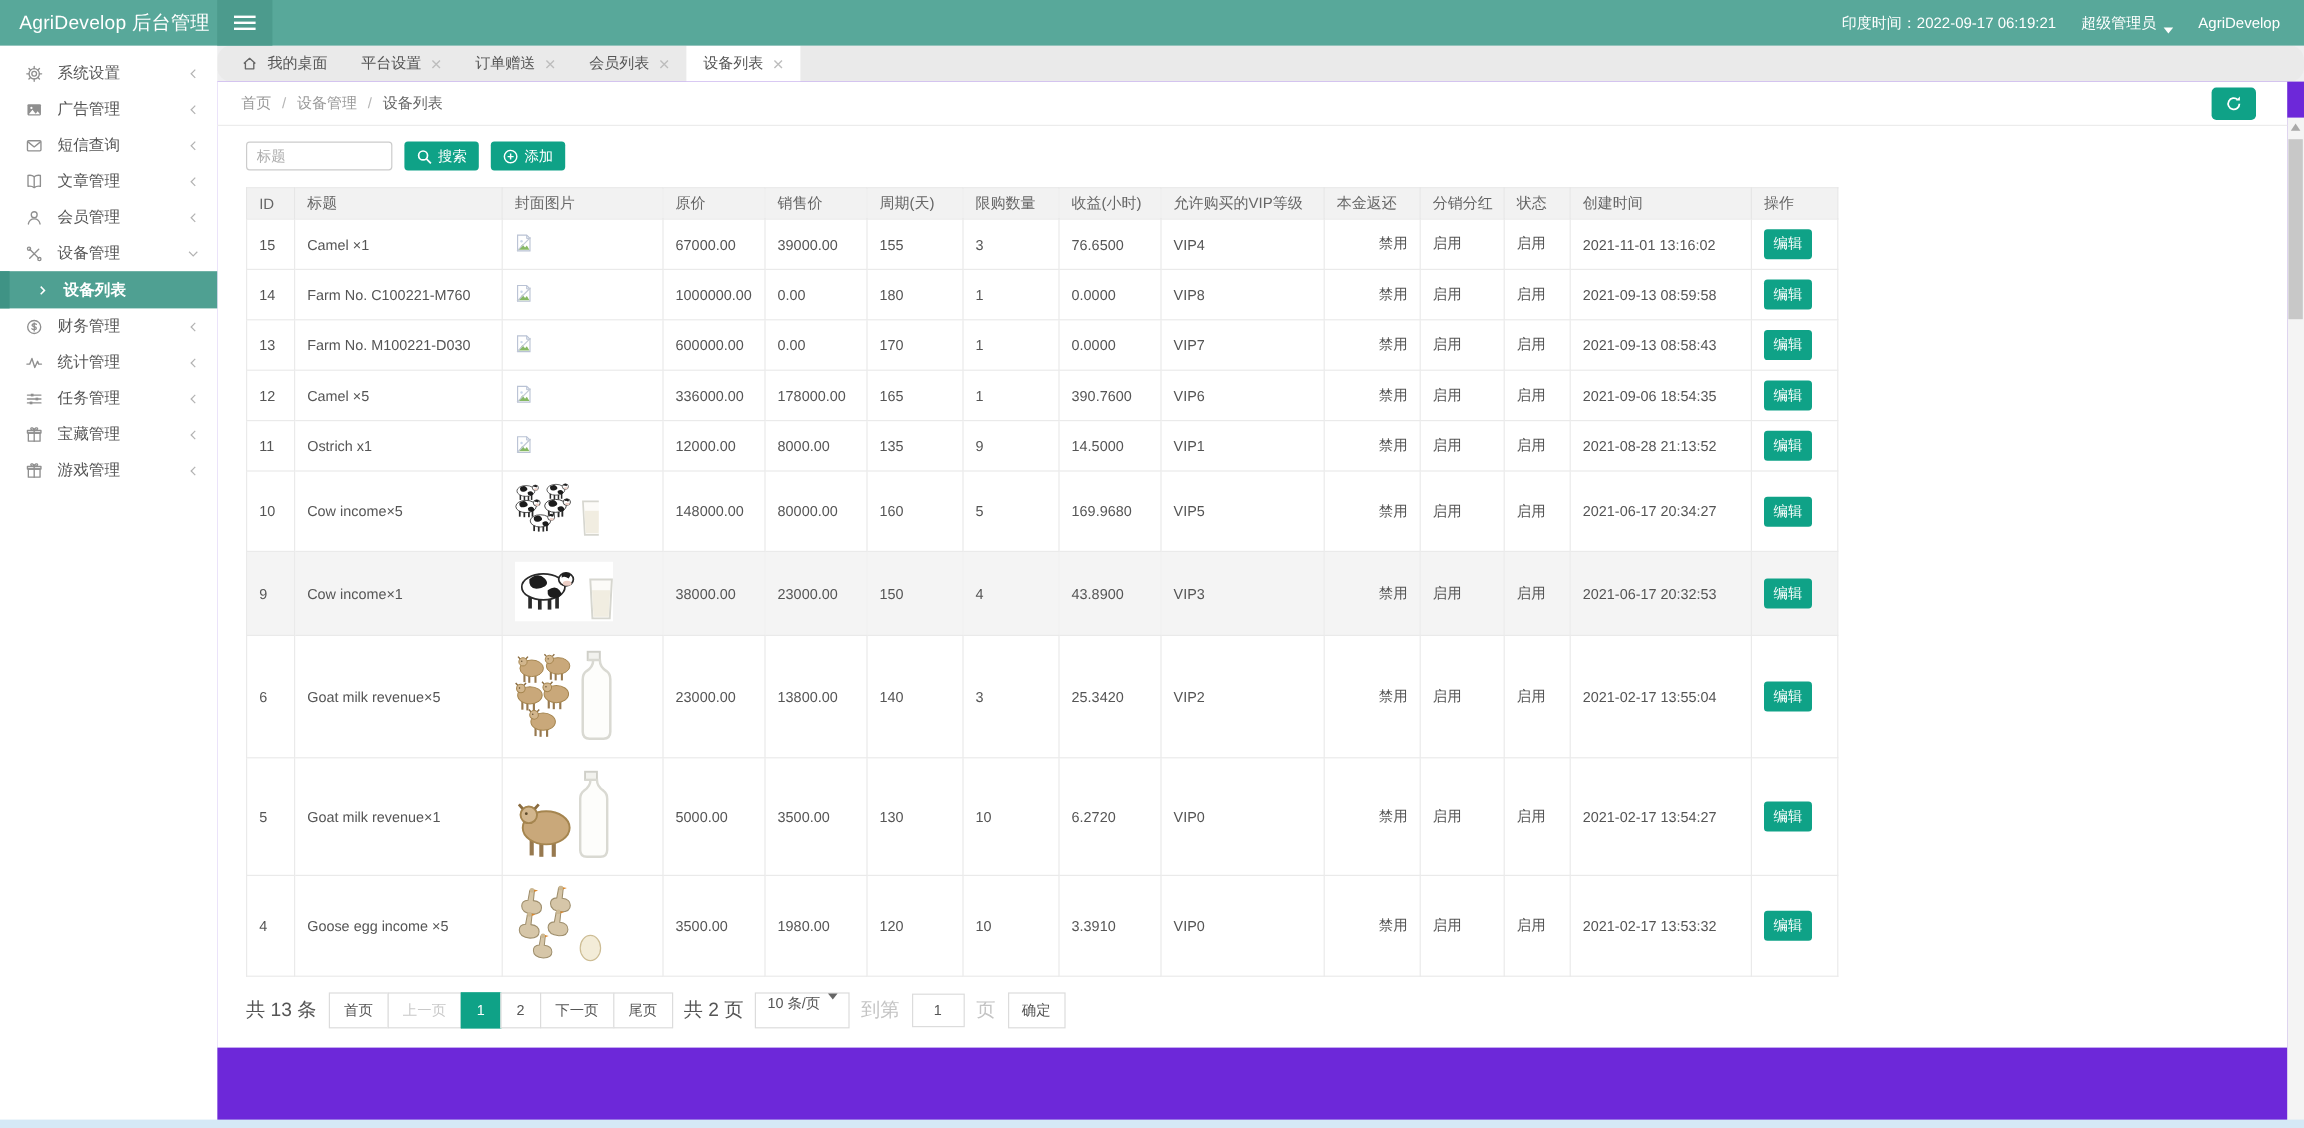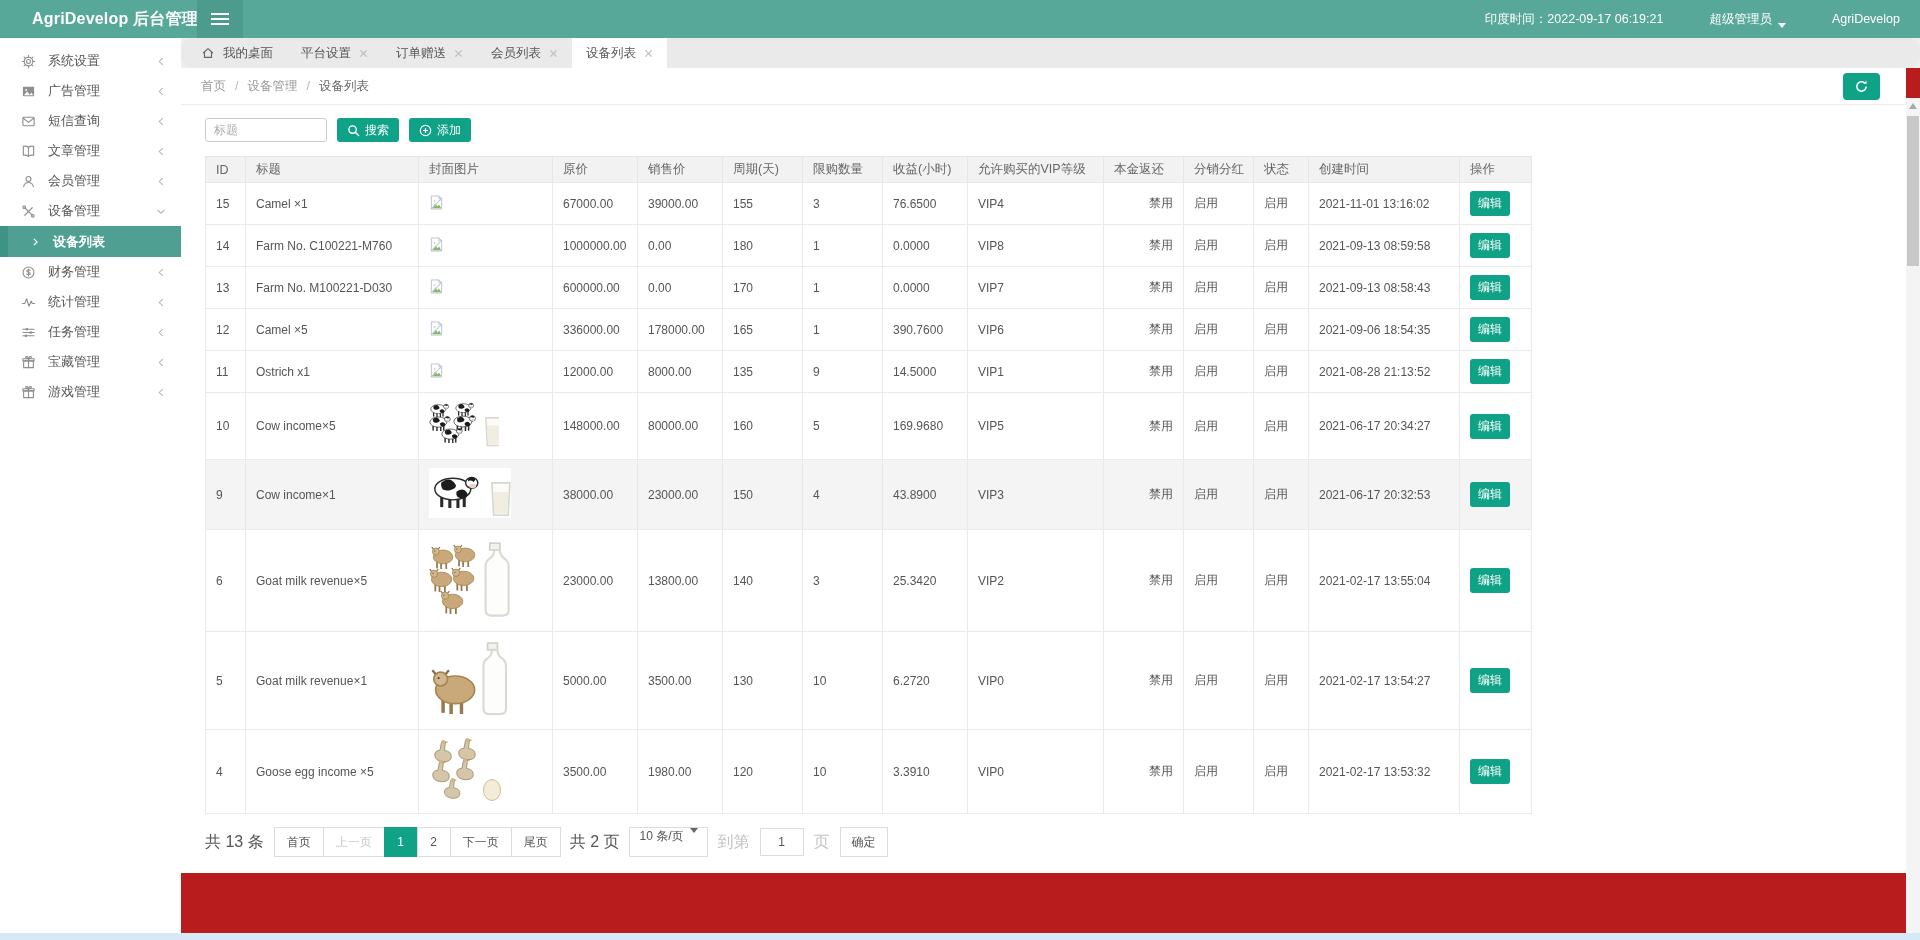--- a/index.html
+++ b/index.html
@@ -1,42 +1,42 @@
 <!DOCTYPE html>
 <html><head>
 <meta charset="utf-8">
 <style>
   * { margin:0; padding:0; box-sizing:border-box; }
   html,body { width:1920px; height:940px; overflow:hidden; }
   body { font-family:"Liberation Sans","DejaVu Sans",sans-serif; background:#EFEFF0; position:relative; font-size:12px; color:#555; }
 
   
   .app-header { position:absolute; top:0; left:0; right:0; height:38px; background:#58A89A; display:flex; align-items:center; color:#fff; z-index:6; }
-  .brand { width:181px; padding-left:16px; font-size:16px; font-weight:bold; letter-spacing:.2px; white-space:nowrap;margin-left:16px; }
+  .brand { width:181px; padding-left:16px; font-size:16px; font-weight:normal; letter-spacing:.2px; white-space:nowrap; }
   .hamburger { width:46px; height:38px; background:#4C9B8D; display:flex; align-items:center; justify-content:center; cursor:pointer; }
   .hb-lines { width:18px; height:12px; display:block; border-top:2px solid #fff; border-bottom:2px solid #fff; position:relative; }
   .hb-lines::after { content:""; position:absolute; left:0; right:0; top:3px; height:2px; background:#fff; }
-  .header-right { margin-left:auto; display:flex; align-items:center; gap:46px; padding-right:20px; font-size:12.5px; }
+  .header-right { margin-left:auto; display:flex; align-items:center; gap:21px; padding-right:20px; font-size:12.5px; }
   .role { display:inline-flex; align-items:flex-end; gap:6px; cursor:pointer; }
 
   
   .sidebar { position:absolute; top:38px; left:0; width:181px; bottom:0; background:#fff; z-index:5; }
   .sidebar nav { padding-top:8px; }
   .menu-item { height:30px; display:flex; align-items:center; padding:0 14px 0 20px; color:#555; font-size:13px; cursor:pointer; }
   .mi-icon { width:16px; height:16px; margin-right:12px; display:inline-flex; align-items:center; justify-content:center; }
   .mi-label { flex:1; }
   .mi-chev { display:inline-flex; }
   .submenu-item { height:31px; display:flex; align-items:center; gap:12px; background:#4FA092; border-left:8px solid #3F9385; color:#fff; font-size:13px; font-weight:bold; padding-left:22px; cursor:pointer; }
 
   
   .main { position:absolute; left:181px; top:38px; right:0; bottom:0; display:flex; flex-direction:column; }
   .tabbar { height:30px; background:#EAEAEA; display:flex; align-items:stretch; padding-left:6px; flex:none;border-radius:12px; }
   .tab { display:flex; align-items:center; gap:8px; padding:0 14px; font-size:12.5px; color:#555; cursor:pointer; white-space:nowrap; }
   .tab.active { background:#fff; }
-  .content { flex:1; background:#b91c1c; position:relative; padding-right:14px; }
+  .content { flex:1; background:#6d28d9; position:relative; padding-right:14px; }
   .breadcrumb-bar { height:37px; border-bottom:1px solid #ECECEC; display:flex; align-items:center; padding:0 26px 0 20px; background:#fff; }
   .breadcrumb { display:flex; align-items:center; gap:9px; font-size:12.5px; }
   .crumb { color:#9a9a9a; cursor:pointer; }
   .crumb.last { color:#666; cursor:default; }
   .crumb-sep { color:#b5b5b5; }
   .refresh-btn { margin-left:auto; width:37px; height:27px; background:#0FA287; border:none; border-radius:4px; display:flex; align-items:center; justify-content:center; cursor:pointer; }
 
   .panel { padding:13px 0 0 24px; background:#fff; }
   .toolbar { display:flex; align-items:center; }
   .search-input { width:122px; height:24px; border:1px solid #CCCCCC; border-radius:3px; padding:0 8px; font-size:12px; color:#555; font-family:inherit; outline:none; }

